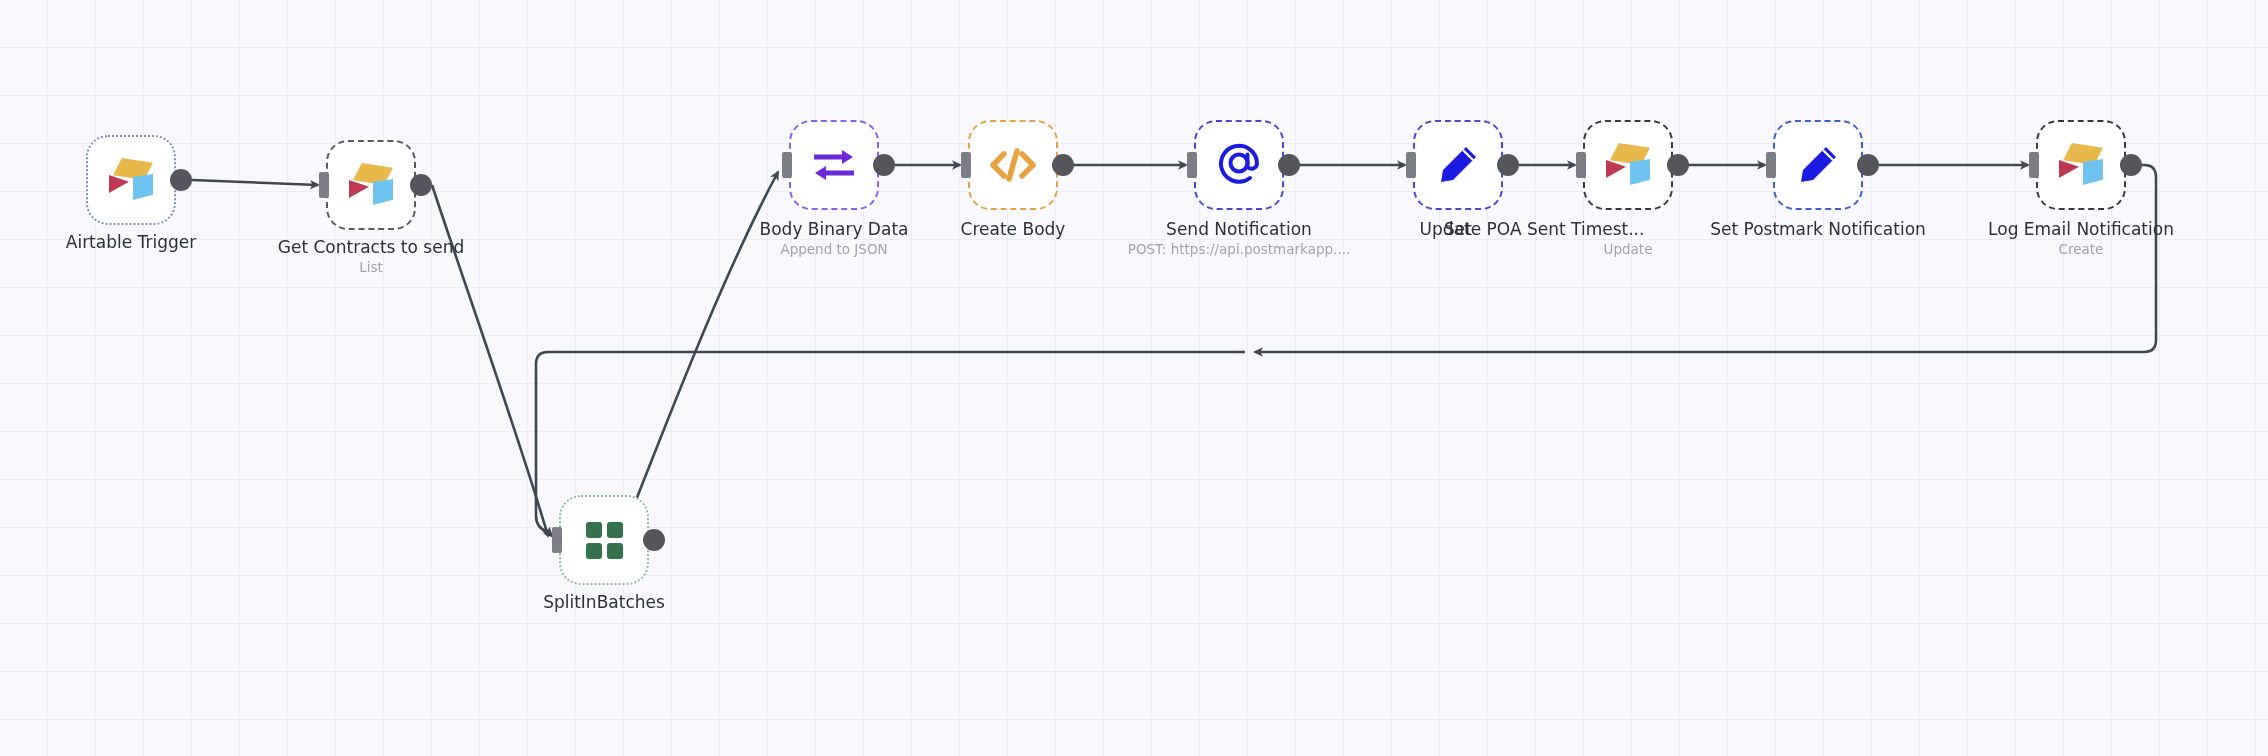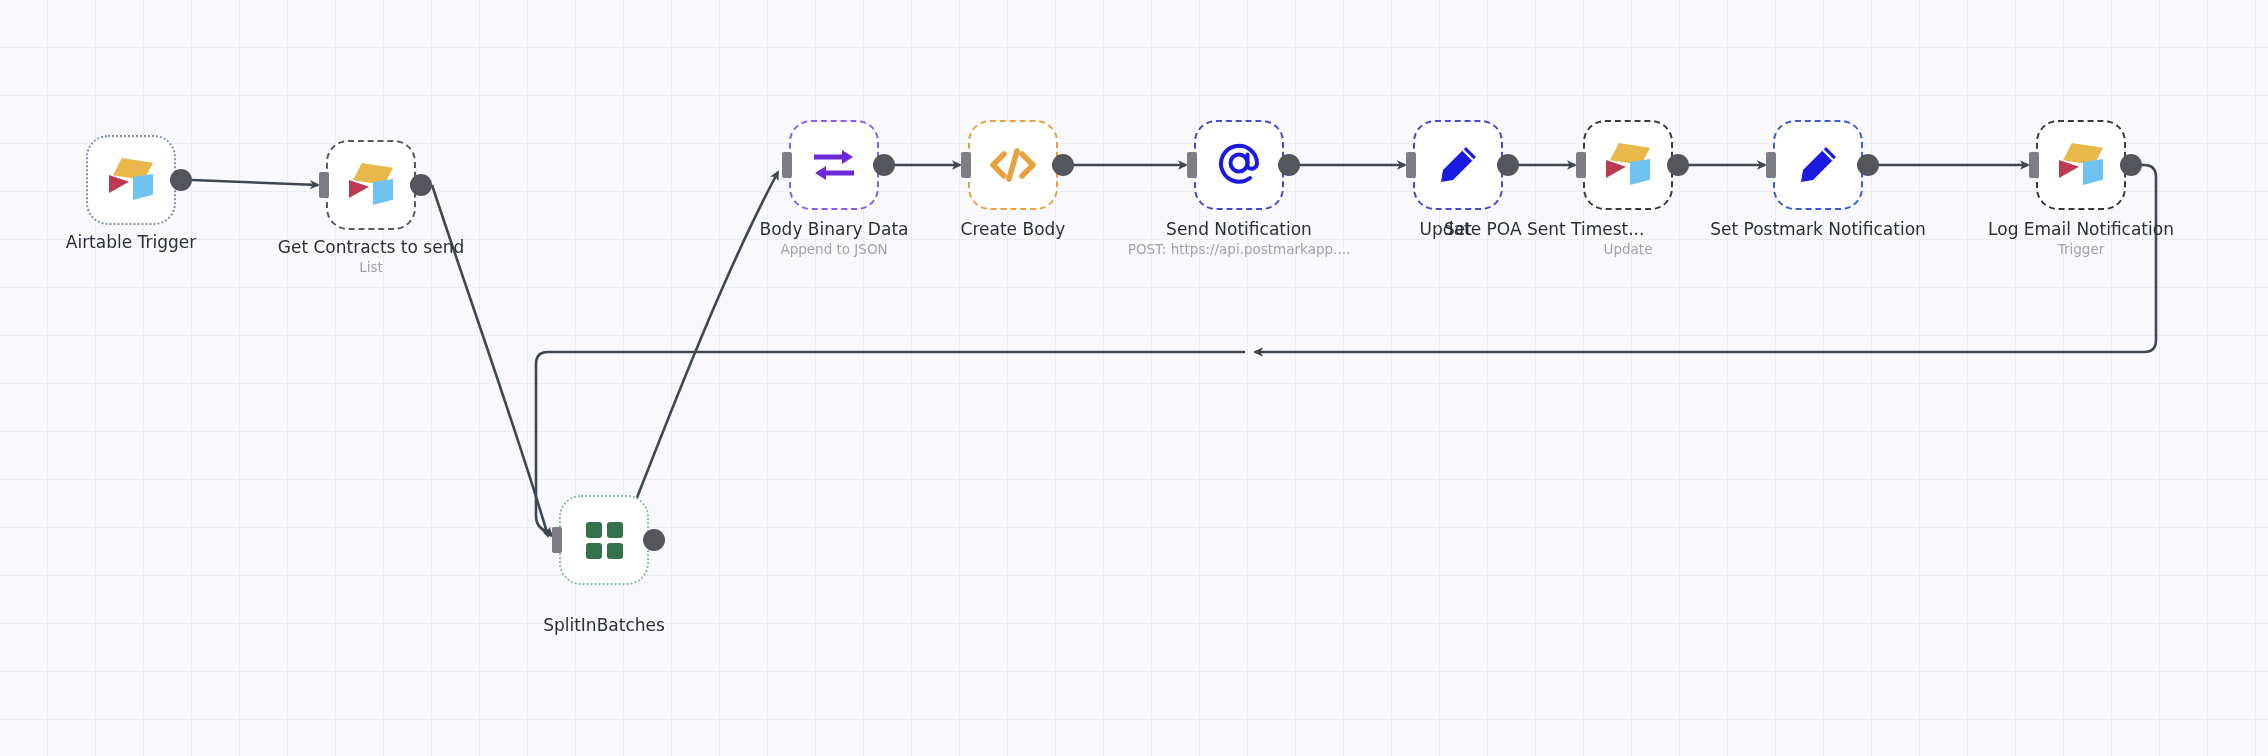--- a/index.html
+++ b/index.html
@@ -181,21 +181,21 @@
       <div class="sib">
           <span></span>
           <span></span>
           <span></span>
           <span></span>
         </div>
     </div>
   </div>
   <div class="ep-in" style="left:552px; top:527px;"></div>
   <div class="ep-out" style="left:643px; top:529px;"></div>
-  <div class="node-label" style="left:604px; top:592px;margin-top:23px;">SplitInBatches</div>
+  <div class="node-label" style="left:604px; top:592px;">SplitInBatches</div>
 
   <div class="node" style="left:789px; top:120px; border:2px dashed #8b5cf6;">
     <div class="icon-wrap">
       <svg class="mbd" viewBox="0 0 46 36" xmlns="http://www.w3.org/2000/svg">
         <path d="M3 10 L34 10" stroke="#6d28d9" stroke-width="5" fill="none" stroke-linecap="butt"></path>
         <path d="M31 3 L42 10 L31 17 Z" fill="#6d28d9"></path>
         <path d="M43 26 L12 26" stroke="#6d28d9" stroke-width="5" fill="none" stroke-linecap="butt"></path>
         <path d="M15 19 L4 26 L15 33 Z" fill="#6d28d9"></path>
       </svg>
     </div>
@@ -275,15 +275,15 @@
       <div class="at">
           <i class="top"></i>
           <i class="right"></i>
           <i class="left"></i>
         </div>
     </div>
   </div>
   <div class="ep-in" style="left:2029px; top:152px;"></div>
   <div class="ep-out" style="left:2120px; top:154px;"></div>
   <div class="node-label" style="left:2081px; top:219px;">Log Email Notification</div>
-  <div class="node-sub" style="left:2081px; top:241px;">Trigger</div>
+  <div class="node-sub" style="left:2081px; top:241px;">Create</div>
 
 </div>
 
 </body></html>

